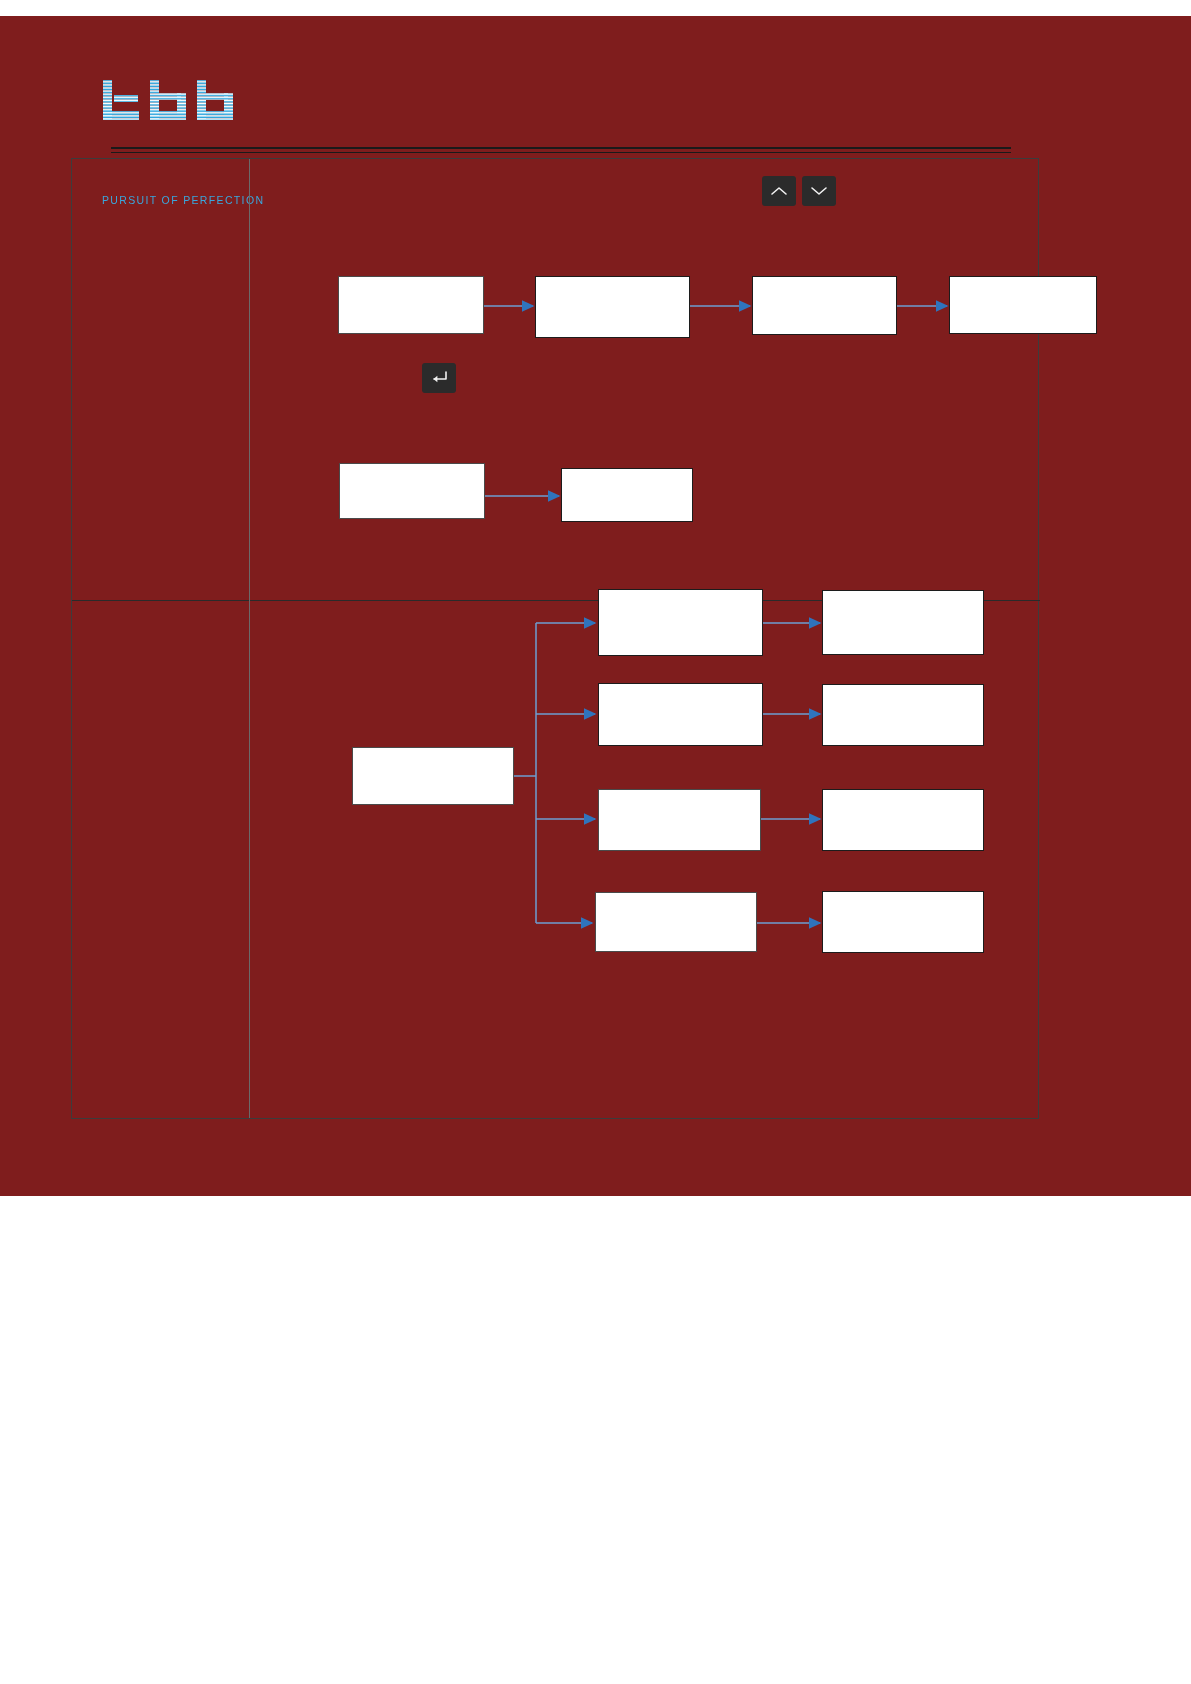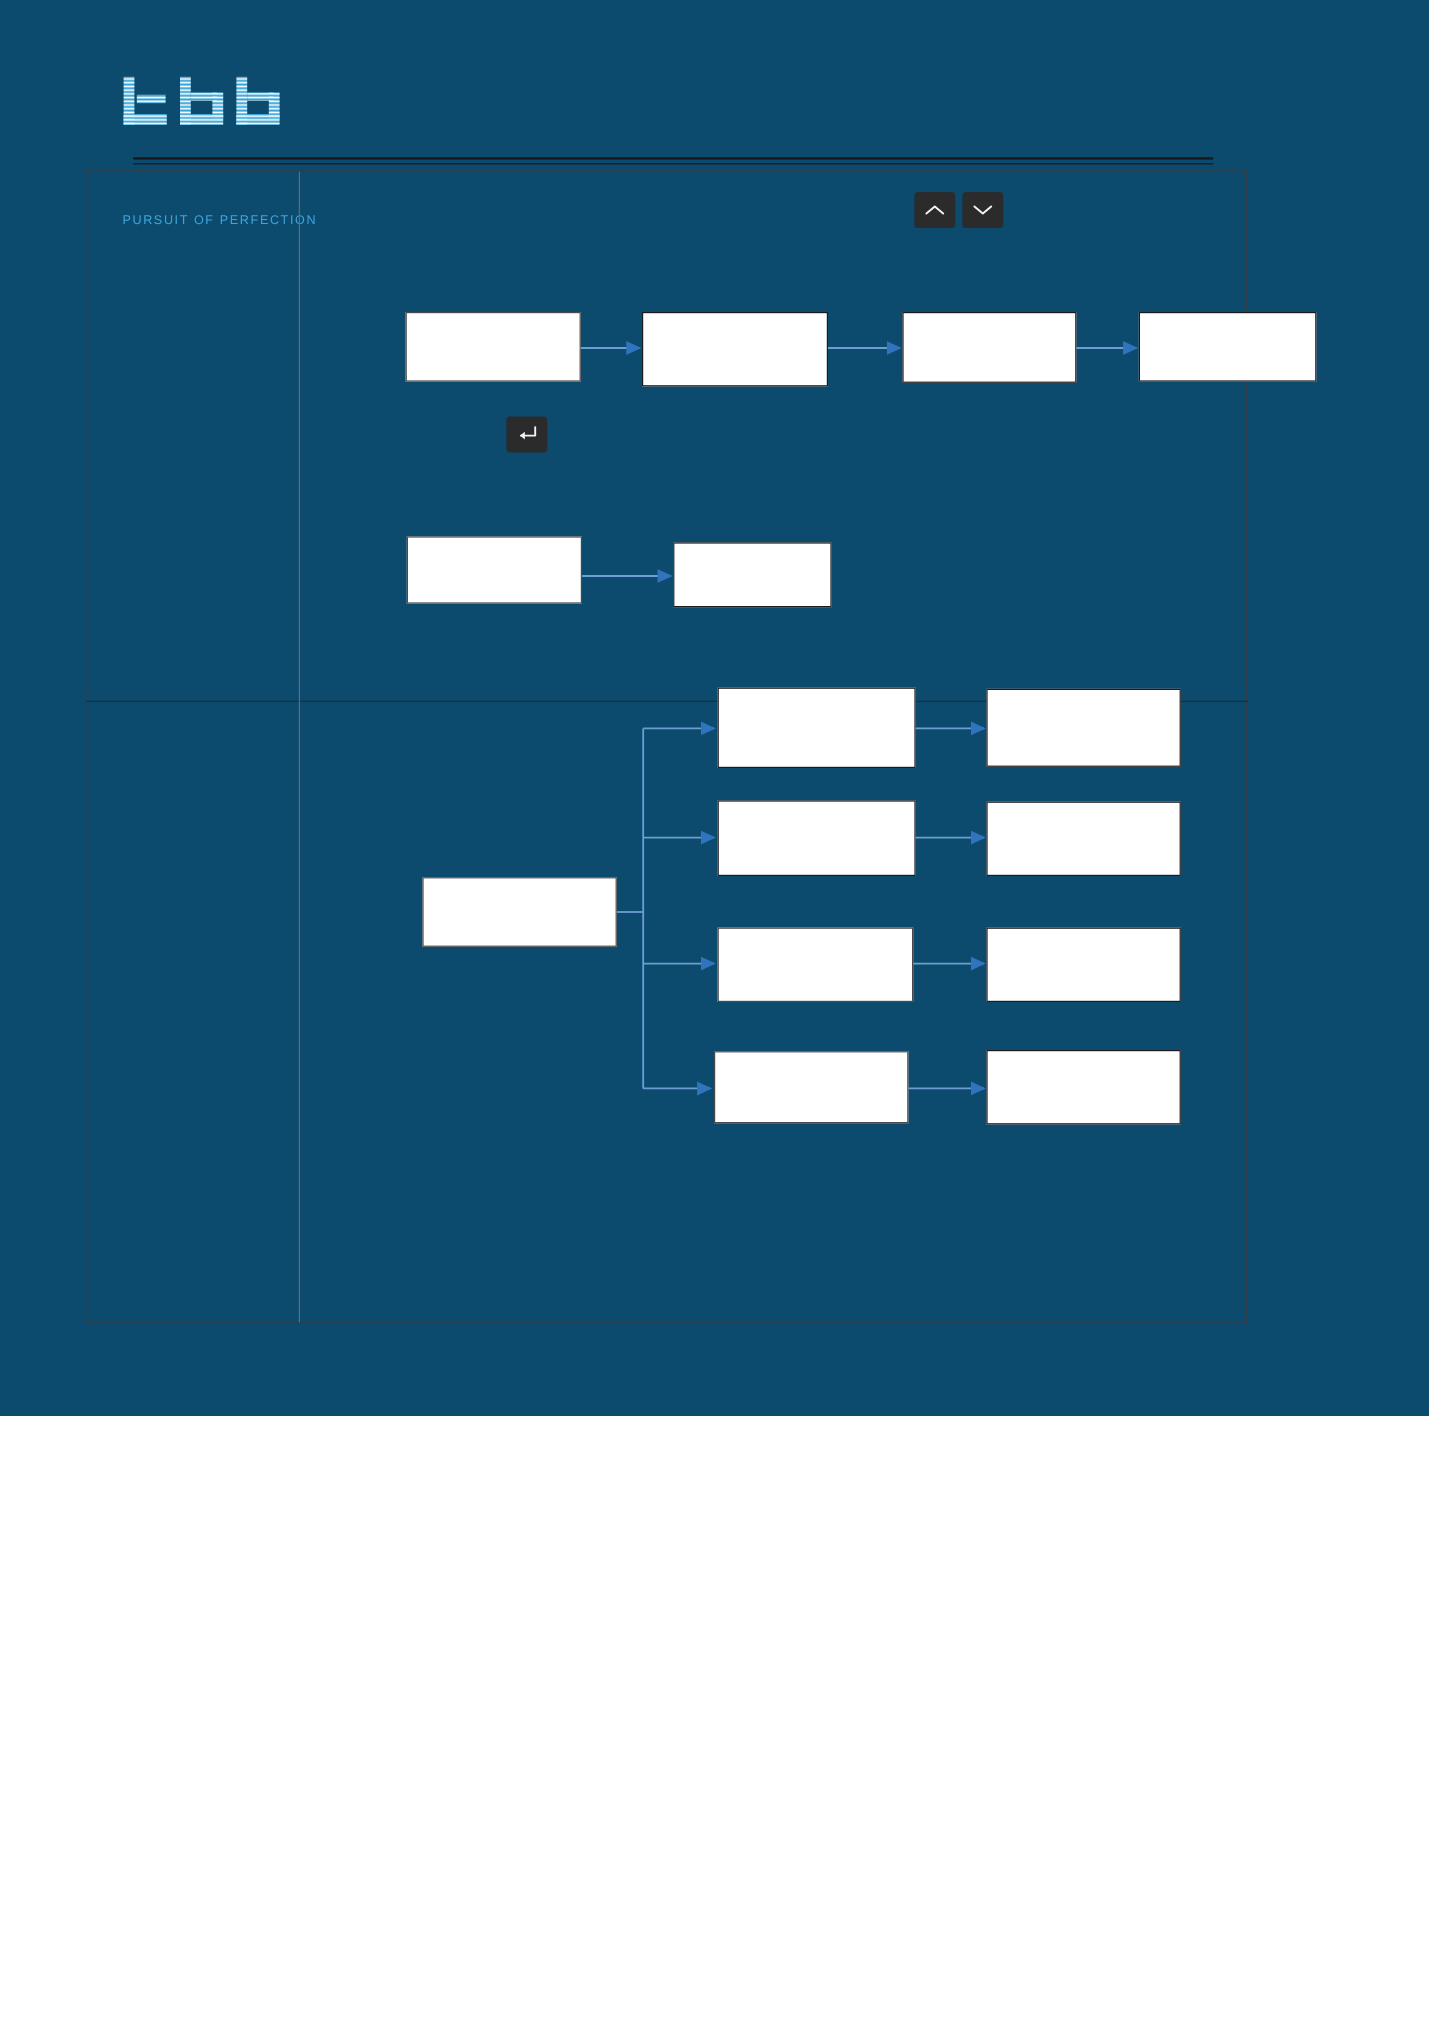--- a/index.html
+++ b/index.html
@@ -10,24 +10,24 @@
   body {
     width: 1191px;
     height: 1684px;
     position: relative;
     font-family: "Liberation Sans", sans-serif;
     overflow: hidden;
   }
 
   .page {
     position: absolute;
-    left: 0; top: 0;
+    left: 0; top: 16px;
     width: 1191px;
     height: 1180px;
-    background: #0c4a6e;
+    background: #7f1d1d;
   }
 
   
   .header {
     position: absolute;
     left: 100px;
     top: 60px;
     width: 910px;
     height: 80px;
   }

